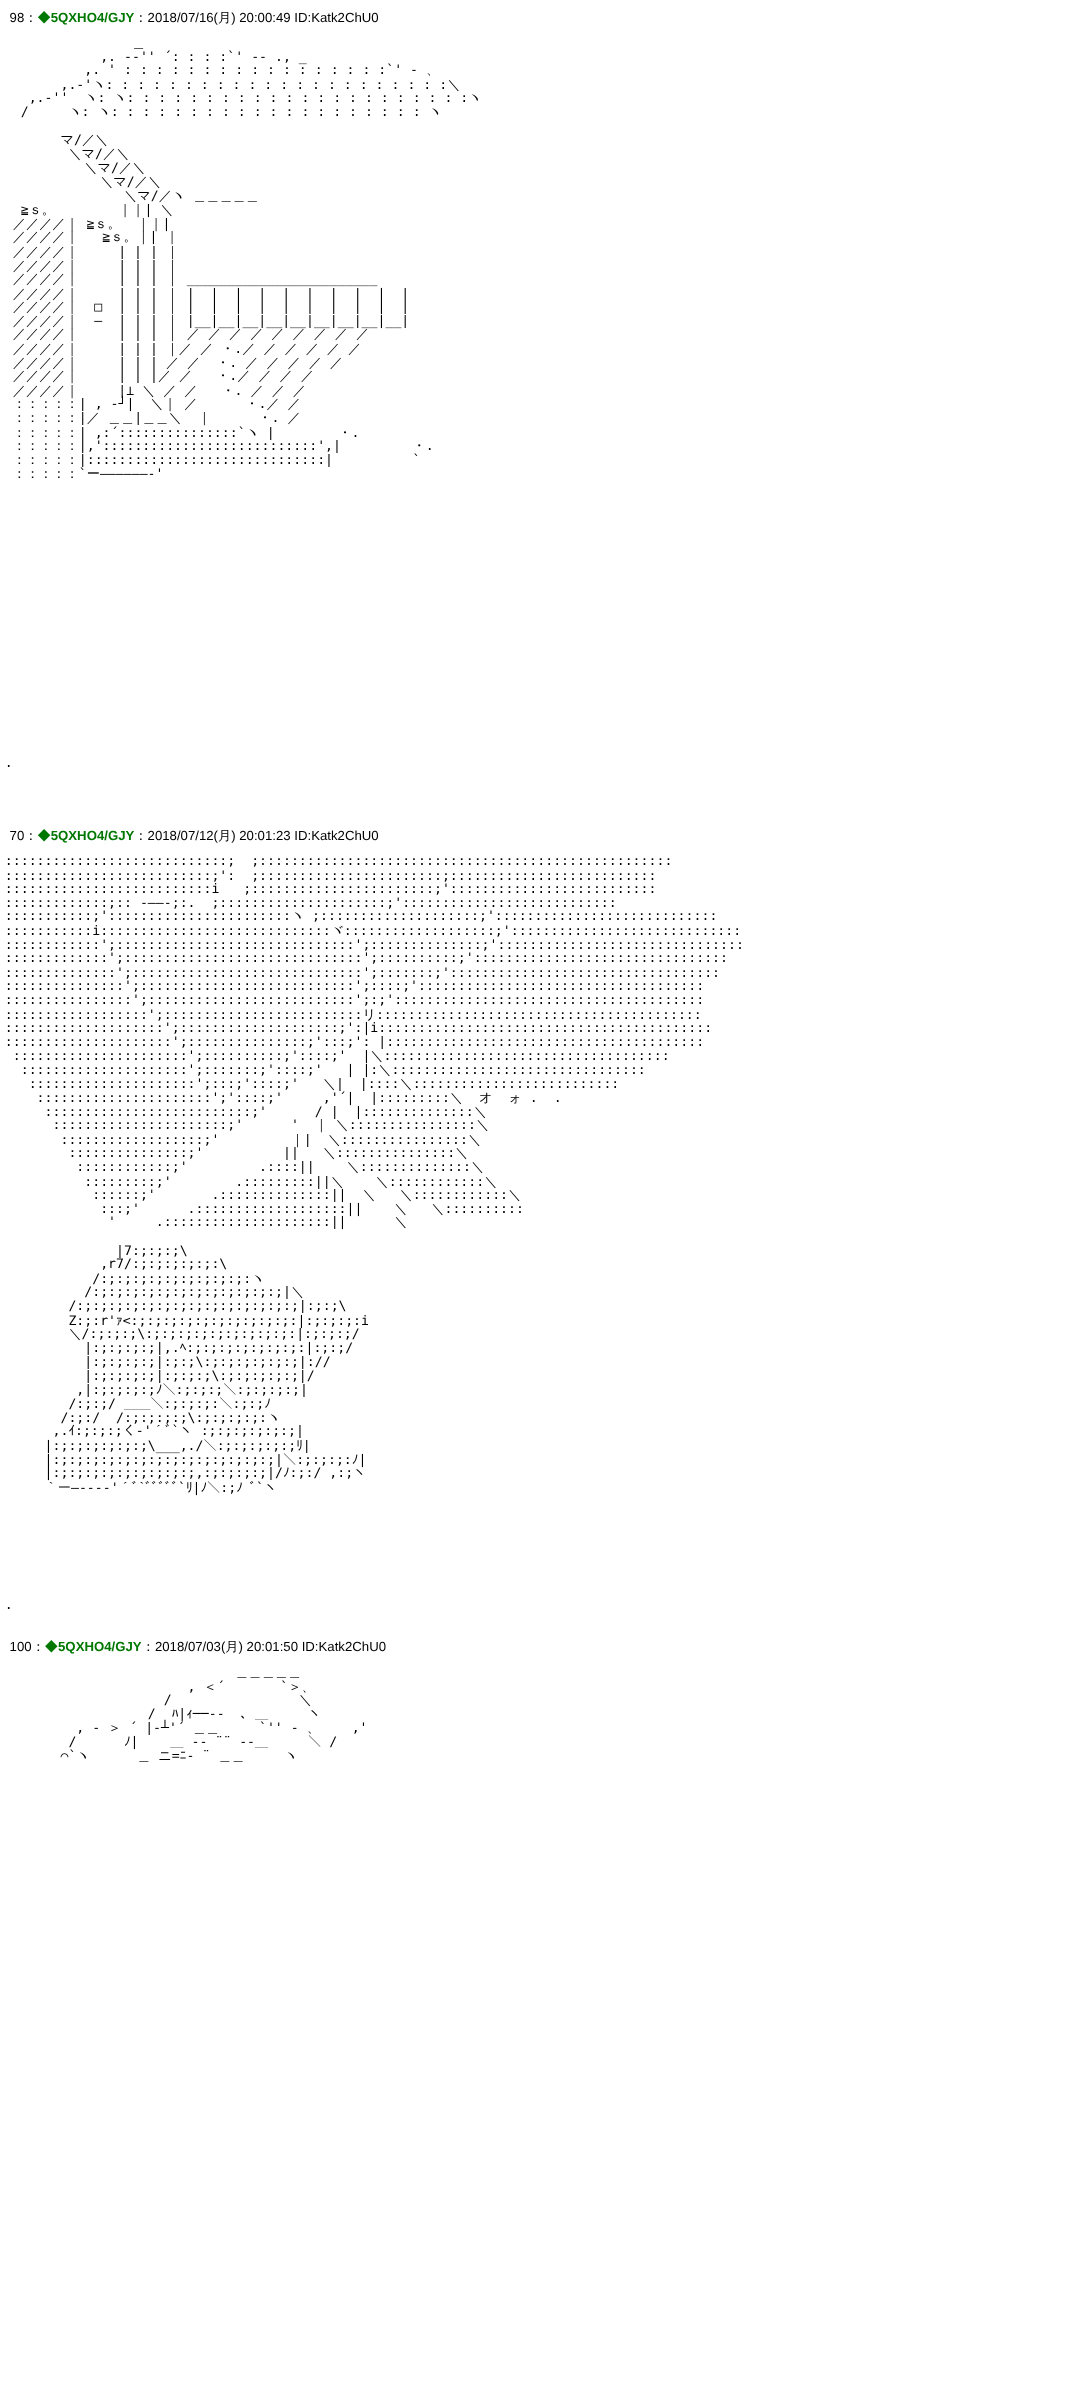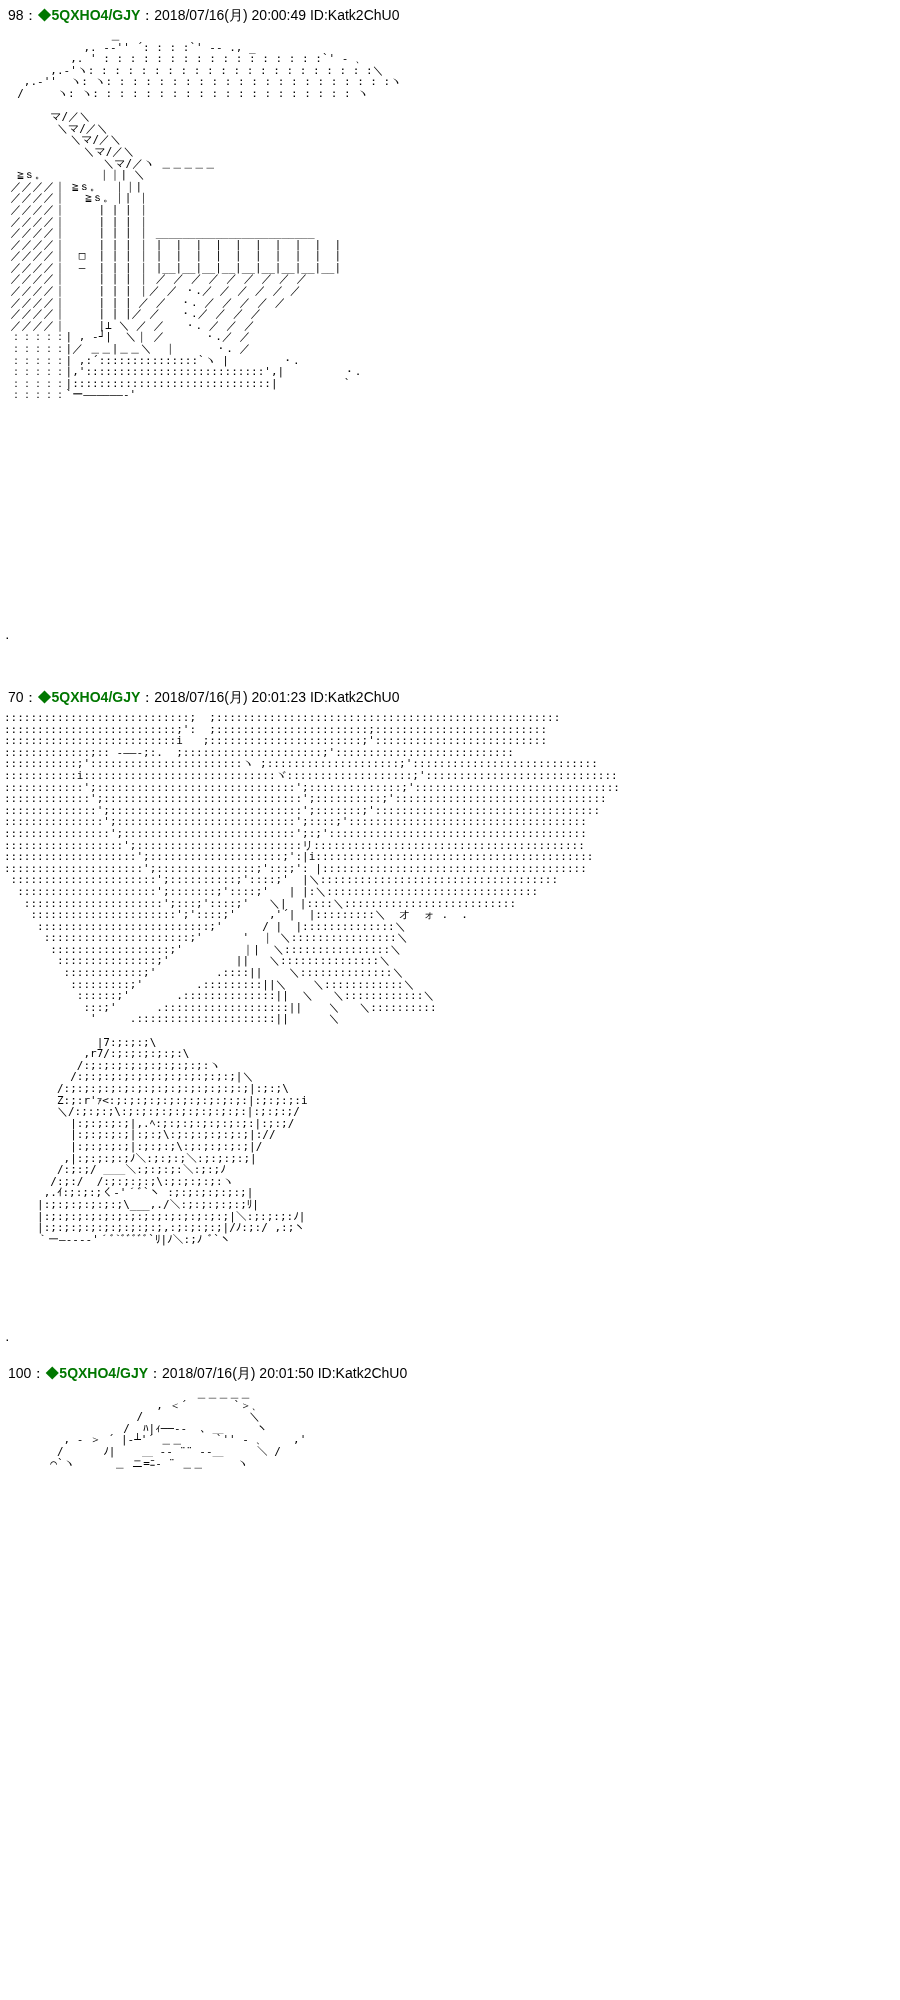--- a/index.html
+++ b/index.html
@@ -19,21 +19,21 @@
     min-height: 2000px;
     padding: 0;
     box-sizing: border-box;
   }
   .post {
     position: relative;
     width: 100%;
     box-sizing: border-box;
   }
   .post-header {
-    font-size: 14px;
+    font-size: 11px;
     line-height: 18px;
     padding: 6px 8px 2px 8px;
     white-space: nowrap;
     font-family: "Liberation Sans", sans-serif;
     color: #000000;
   }
   .post-num {
     color: #000000;
   }
   .sep {
@@ -116,21 +116,21 @@
  ：：：：：| ,:´:::::::::::::::`ヽ |        ・.
  ：：：：：|,':::::::::::::::::::::::::::',|         ・.
  ：：：：：|::::::::::::::::::::::::::::::|          `
  ：：：：：`ー――――――‐'</div>
     <div class="dot-line">.</div>
     <div class="spacer-md"></div>
   </div>
 
   <div class="post">
     <div class="post-header">
-      <span class="post-num">70</span><span class="sep">：</span><span class="diamond">◆</span><span class="post-name">5QXHO4/GJY</span><span class="sep">：</span><span class="post-date">2018/07/16(月) 20:01:23</span> <span class="post-id">ID:Katk2ChU0</span>
+      <span class="post-num">70</span><span class="sep">：</span><span class="diamond">◆</span><span class="post-name">5QXHO4/GJY</span><span class="sep">：</span><span class="post-date">2018/07/12(月) 20:01:23</span> <span class="post-id">ID:Katk2ChU0</span>
     </div>
     <div class="post-body aa-2">::::::::::::::::::::::::::::;  ;::::::::::::::::::::::::::::::::::::::::::::::::::::
 ::::::::::::::::::::::::::;':  ;:::::::::::::::::::::::;::::::::::::::::::::::::::
 ::::::::::::::::::::::::::i   ;:::::::::::::::::::::::;'::::::::::::::::::::::::::
 :::::::::::::;:: -――-;:.  ;:::::::::::::::::::::;':::::::::::::::::::::::::::
 :::::::::::;':::::::::::::::::::::::ヽ ;::::::::::::::::::::;'::::::::::::::::::::::::::::
 :::::::::::i:::::::::::::::::::::::::::::ヾ:::::::::::::::::::;':::::::::::::::::::::::::::::
 ::::::::::::';::::::::::::::::::::::::::::::';::::::::::::::;':::::::::::::::::::::::::::::::
 :::::::::::::';::::::::::::::::::::::::::::::';::::::::::;'::::::::::::::::::::::::::::::::
 ::::::::::::::';:::::::::::::::::::::::::::::';:::::::;'::::::::::::::::::::::::::::::::::
@@ -170,21 +170,21 @@
      |:;:;:;:;:;:;\___,./＼:;:;:;:;:;ﾘ|
      |:;:;:;:;:;:;:;:;:;:;:;:;:;:;|＼:;:;:;:ﾉ|
      |:;:;:;:;:;:;:;:;:;,:;:;:;:;|/ﾉ:;:/ ,:;ヽ
      ｀ー―‐--‐'´ﾞ`ﾞﾞﾞﾞﾞ`ﾘ|ﾉ＼:;ﾉ ﾞ`ヽ</div>
     <div class="dot-line">.</div>
     <div class="spacer-sm"></div>
   </div>
 
   <div class="post">
     <div class="post-header">
-      <span class="post-num">100</span><span class="sep">：</span><span class="diamond">◆</span><span class="post-name">5QXHO4/GJY</span><span class="sep">：</span><span class="post-date">2018/07/16(月) 20:01:50</span> <span class="post-id">ID:Katk2ChU0</span>
+      <span class="post-num">100</span><span class="sep">：</span><span class="diamond">◆</span><span class="post-name">5QXHO4/GJY</span><span class="sep">：</span><span class="post-date">2018/07/03(月) 20:01:50</span> <span class="post-id">ID:Katk2ChU0</span>
     </div>
     <div class="post-body aa-3">                             ＿＿＿＿＿
                        , ＜´       `＞、
                     /                ＼
                   /  ﾊ|ｨ──--  ､ ＿     ヽ
          , ‐ ＞ ´ |‐┴'´ ＿＿     `'' ‐ 、    ,'
         /      ﾉ|    ＿ -‐ ¨¨ ‐-＿     ＼ /
        ⌒`ヽ      ＿ ニ=ﾆ‐ ¨ ＿＿     ヽ</div>
   </div>
 

